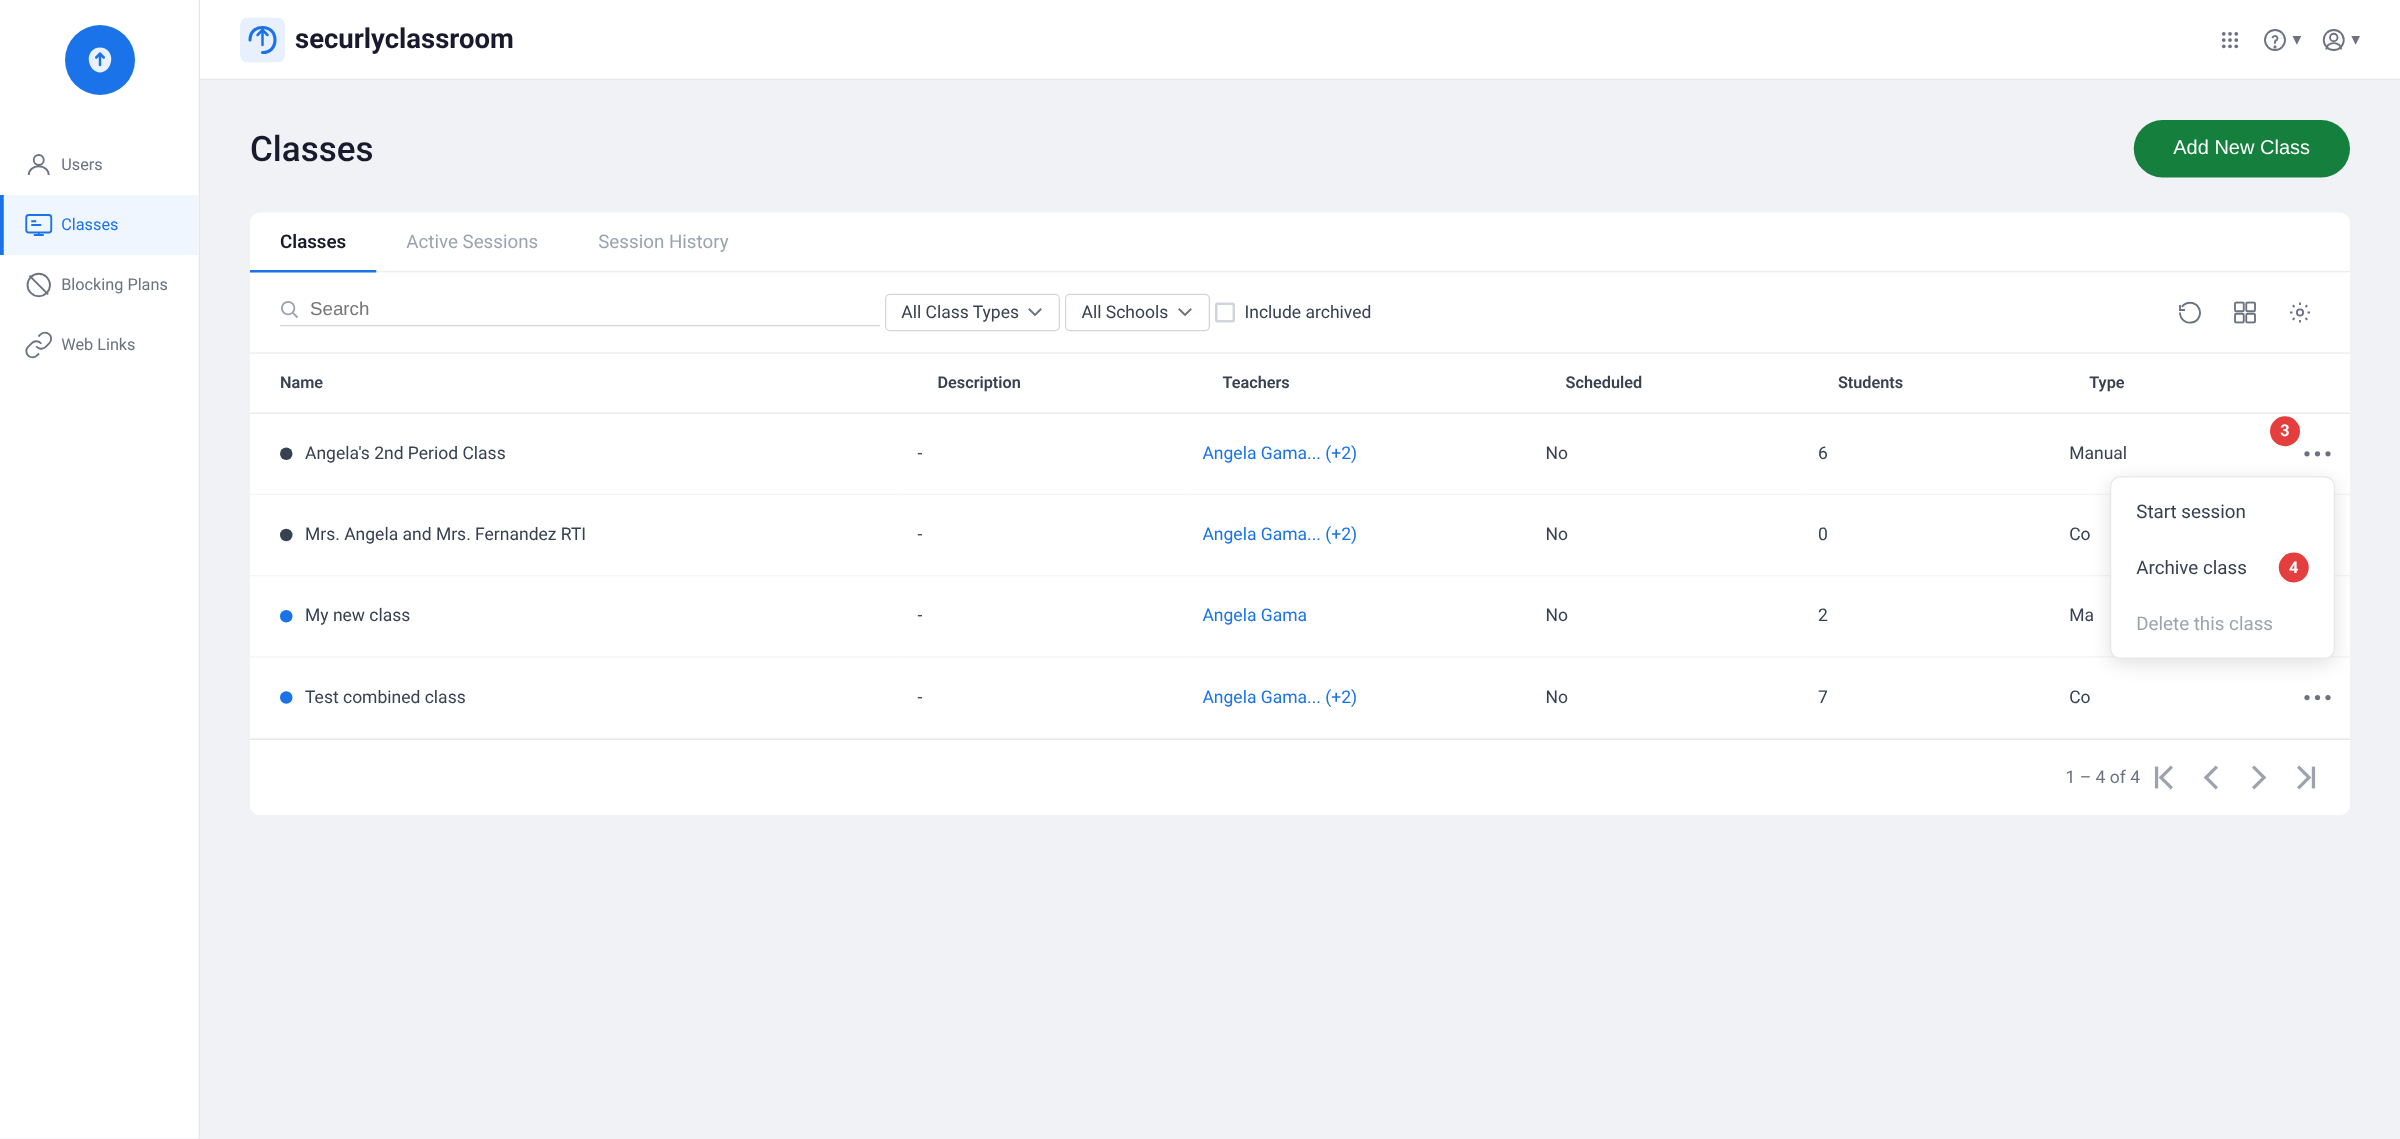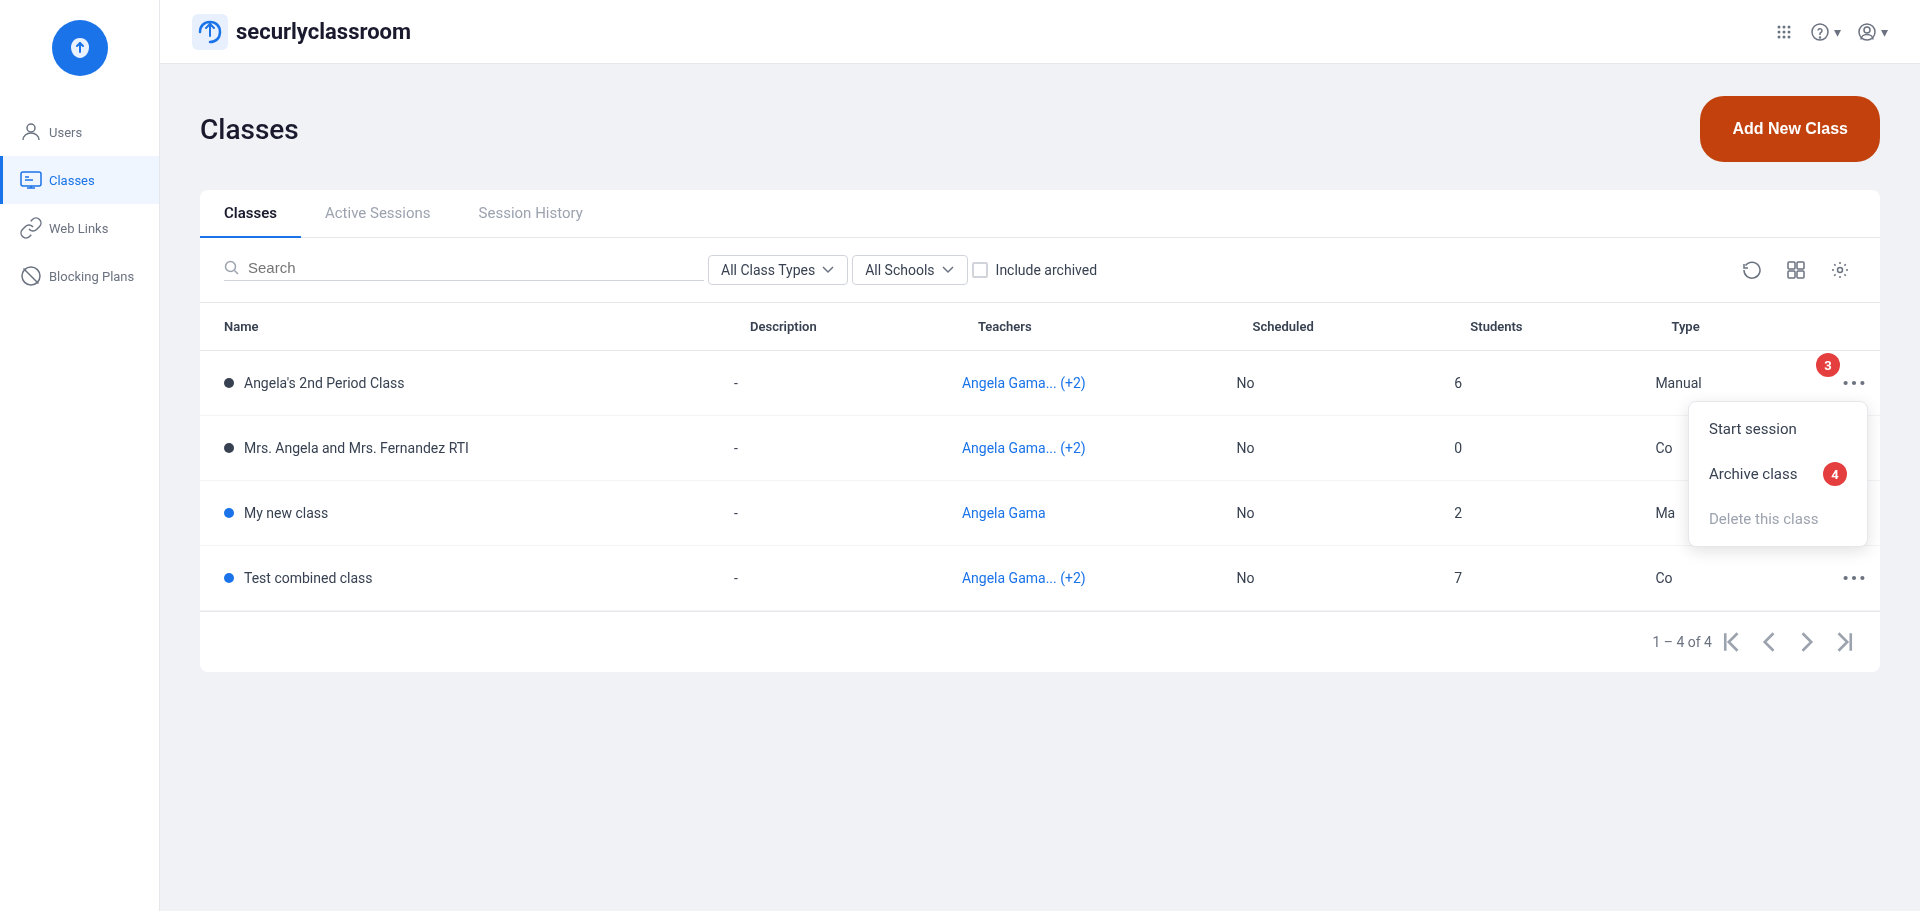--- a/index.html
+++ b/index.html
@@ -102,27 +102,27 @@
       align-items: center;
       justify-content: space-between;
       margin-bottom: 28px;
     }
     .page-title {
       font-size: 28px;
       font-weight: 500;
       color: #1a1a2e;
     }
     .add-new-btn {
-      background: #c2410c;
+      background: #15803d;
       color: #fff;
       border: none;
       border-radius: 24px;
-      padding: 24px 32px;
+      padding: 14px 32px;
       font-size: 16px;
-      font-weight: 700;
+      font-weight: 400;
       cursor: pointer;
       white-space: nowrap;
     }
 
     
     .tabs {
       display: flex;
       gap: 0;
       border-bottom: 1px solid #e5e7eb;
       margin-bottom: 0;
@@ -370,32 +370,32 @@
     <svg viewBox="0 0 24 24" fill="none" stroke="currentColor" stroke-width="1.5">
       <rect x="2" y="4" width="20" height="14" rx="2"></rect>
       <path d="M8 20h8M12 18v2"></path>
       <path d="M6 9h4M6 12h8"></path>
     </svg>
     <span>Classes</span>
   </div>
 
   <div class="sidebar-nav-item">
     <svg viewBox="0 0 24 24" fill="none" stroke="currentColor" stroke-width="1.5">
+      <circle cx="12" cy="12" r="9"></circle>
+      <path d="M4.5 4.5l15 15"></path>
+    </svg>
+    <span>Blocking Plans</span>
+  </div>
+
+  <div class="sidebar-nav-item">
+    <svg viewBox="0 0 24 24" fill="none" stroke="currentColor" stroke-width="1.5">
       <path d="M10 13a5 5 0 0 0 7.54.54l3-3a5 5 0 0 0-7.07-7.07l-1.72 1.71"></path>
       <path d="M14 11a5 5 0 0 0-7.54-.54l-3 3a5 5 0 0 0 7.07 7.07l1.71-1.71"></path>
     </svg>
     <span>Web Links</span>
-  </div>
-
-  <div class="sidebar-nav-item">
-    <svg viewBox="0 0 24 24" fill="none" stroke="currentColor" stroke-width="1.5">
-      <circle cx="12" cy="12" r="9"></circle>
-      <path d="M4.5 4.5l15 15"></path>
-    </svg>
-    <span>Blocking Plans</span>
   </div>
 </div>
 
 <div class="main">
 
   <div class="topbar">
     <div class="topbar-logo">
       <svg class="topbar-logo-icon" viewBox="0 0 36 36" fill="none">
         <rect width="36" height="36" rx="6" fill="#e8f0fe"></rect>
         <path d="M8 18 C8 12 12 8 18 8 C24 8 28 12 28 18 C28 24 24 28 18 28" stroke="#1a73e8" stroke-width="2.5" fill="none" stroke-linecap="round"></path>

